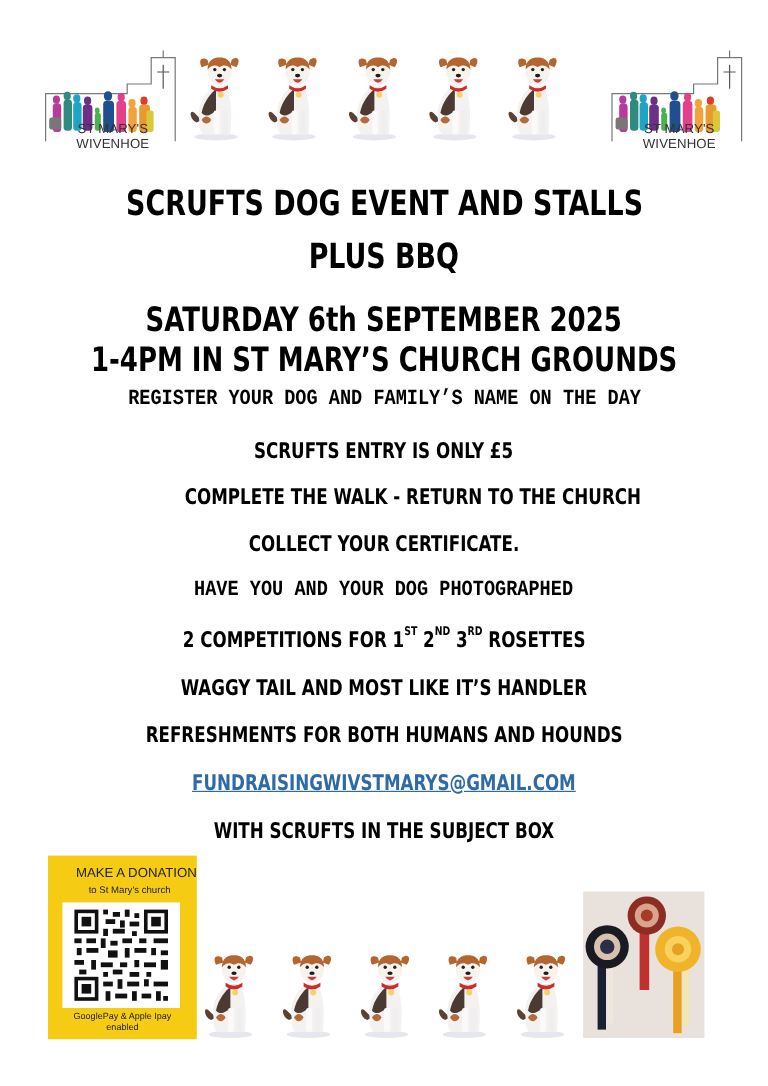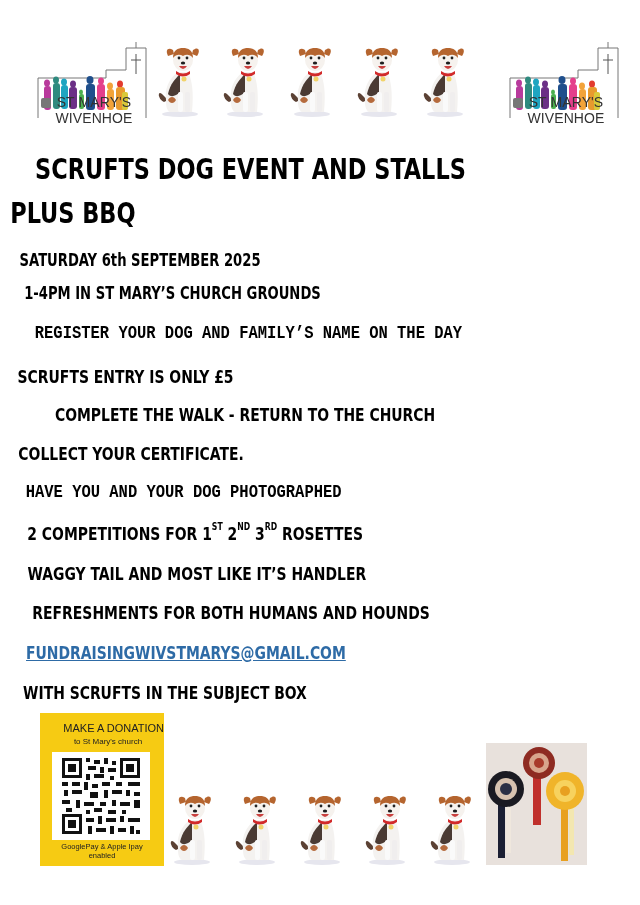--- a/index.html
+++ b/index.html
@@ -1,23 +1,23 @@
 <!DOCTYPE html>
 <html><head>
 <meta charset="utf-8">
 <style>
   html,body{margin:0;padding:0;background:#fff;}
   body{width:640px;height:905px;position:relative;overflow:hidden;font-family:"Liberation Sans","DejaVu Sans",sans-serif;color:#000;}
   .logo{position:absolute;width:120px;height:90px;}
-  .logo-text{position:absolute;left:0;right:0;bottom:4px;text-align:center;font-size:14px;font-family:"Liberation Sans",sans-serif;color:#333;letter-spacing:0.1px;}
+  .logo-text{position:absolute;left:0;right:0;bottom:4px;text-align:center;font-size:11px;font-family:"Liberation Sans",sans-serif;color:#333;letter-spacing:0.1px;}
   .dog{position:absolute;width:46px;height:76px;}
-  .line{position:absolute;left:0;width:640px;font-family:"DejaVu Sans Condensed","DejaVu Sans","Liberation Sans",sans-serif;font-weight:bold;white-space:nowrap;}
+  .line{position:absolute;left:0;width:640px;text-align:center;font-family:"DejaVu Sans Condensed","DejaVu Sans","Liberation Sans",sans-serif;font-weight:bold;white-space:nowrap;}
   .condensed{display:inline-block;transform:scaleX(0.86);transform-origin:center;}
   .t1{font-size:29px;}
-  .t2{font-size:17px;}
+  .t2{font-size:28px;}
   .t3{font-size:18px;}
   sup{font-size:10px;vertical-align:top;position:relative;top:-2px;}
   .email{color:#2e6ba6;text-decoration:underline;}
   .donate{position:absolute;left:40px;top:713px;width:124px;height:153px;background:#f6cb13;}
   .donate-title{position:absolute;left:0;right:0;top:9px;text-align:right;font-size:11px;color:#222;}
   .donate-sub{position:absolute;left:0;right:0;top:24px;text-align:center;font-size:8px;color:#222;padding-left:12px;}
   .qr-wrap{position:absolute;left:12px;top:39px;width:98px;height:88px;background:#fff;}
   .donate-foot{position:absolute;left:0;right:0;top:130px;text-align:center;font-size:7.5px;line-height:8.5px;color:#222;}
   .rosette-photo{position:absolute;left:486px;top:743px;width:101px;height:122px;background:#e9e3de;overflow:hidden;}
 </style>

